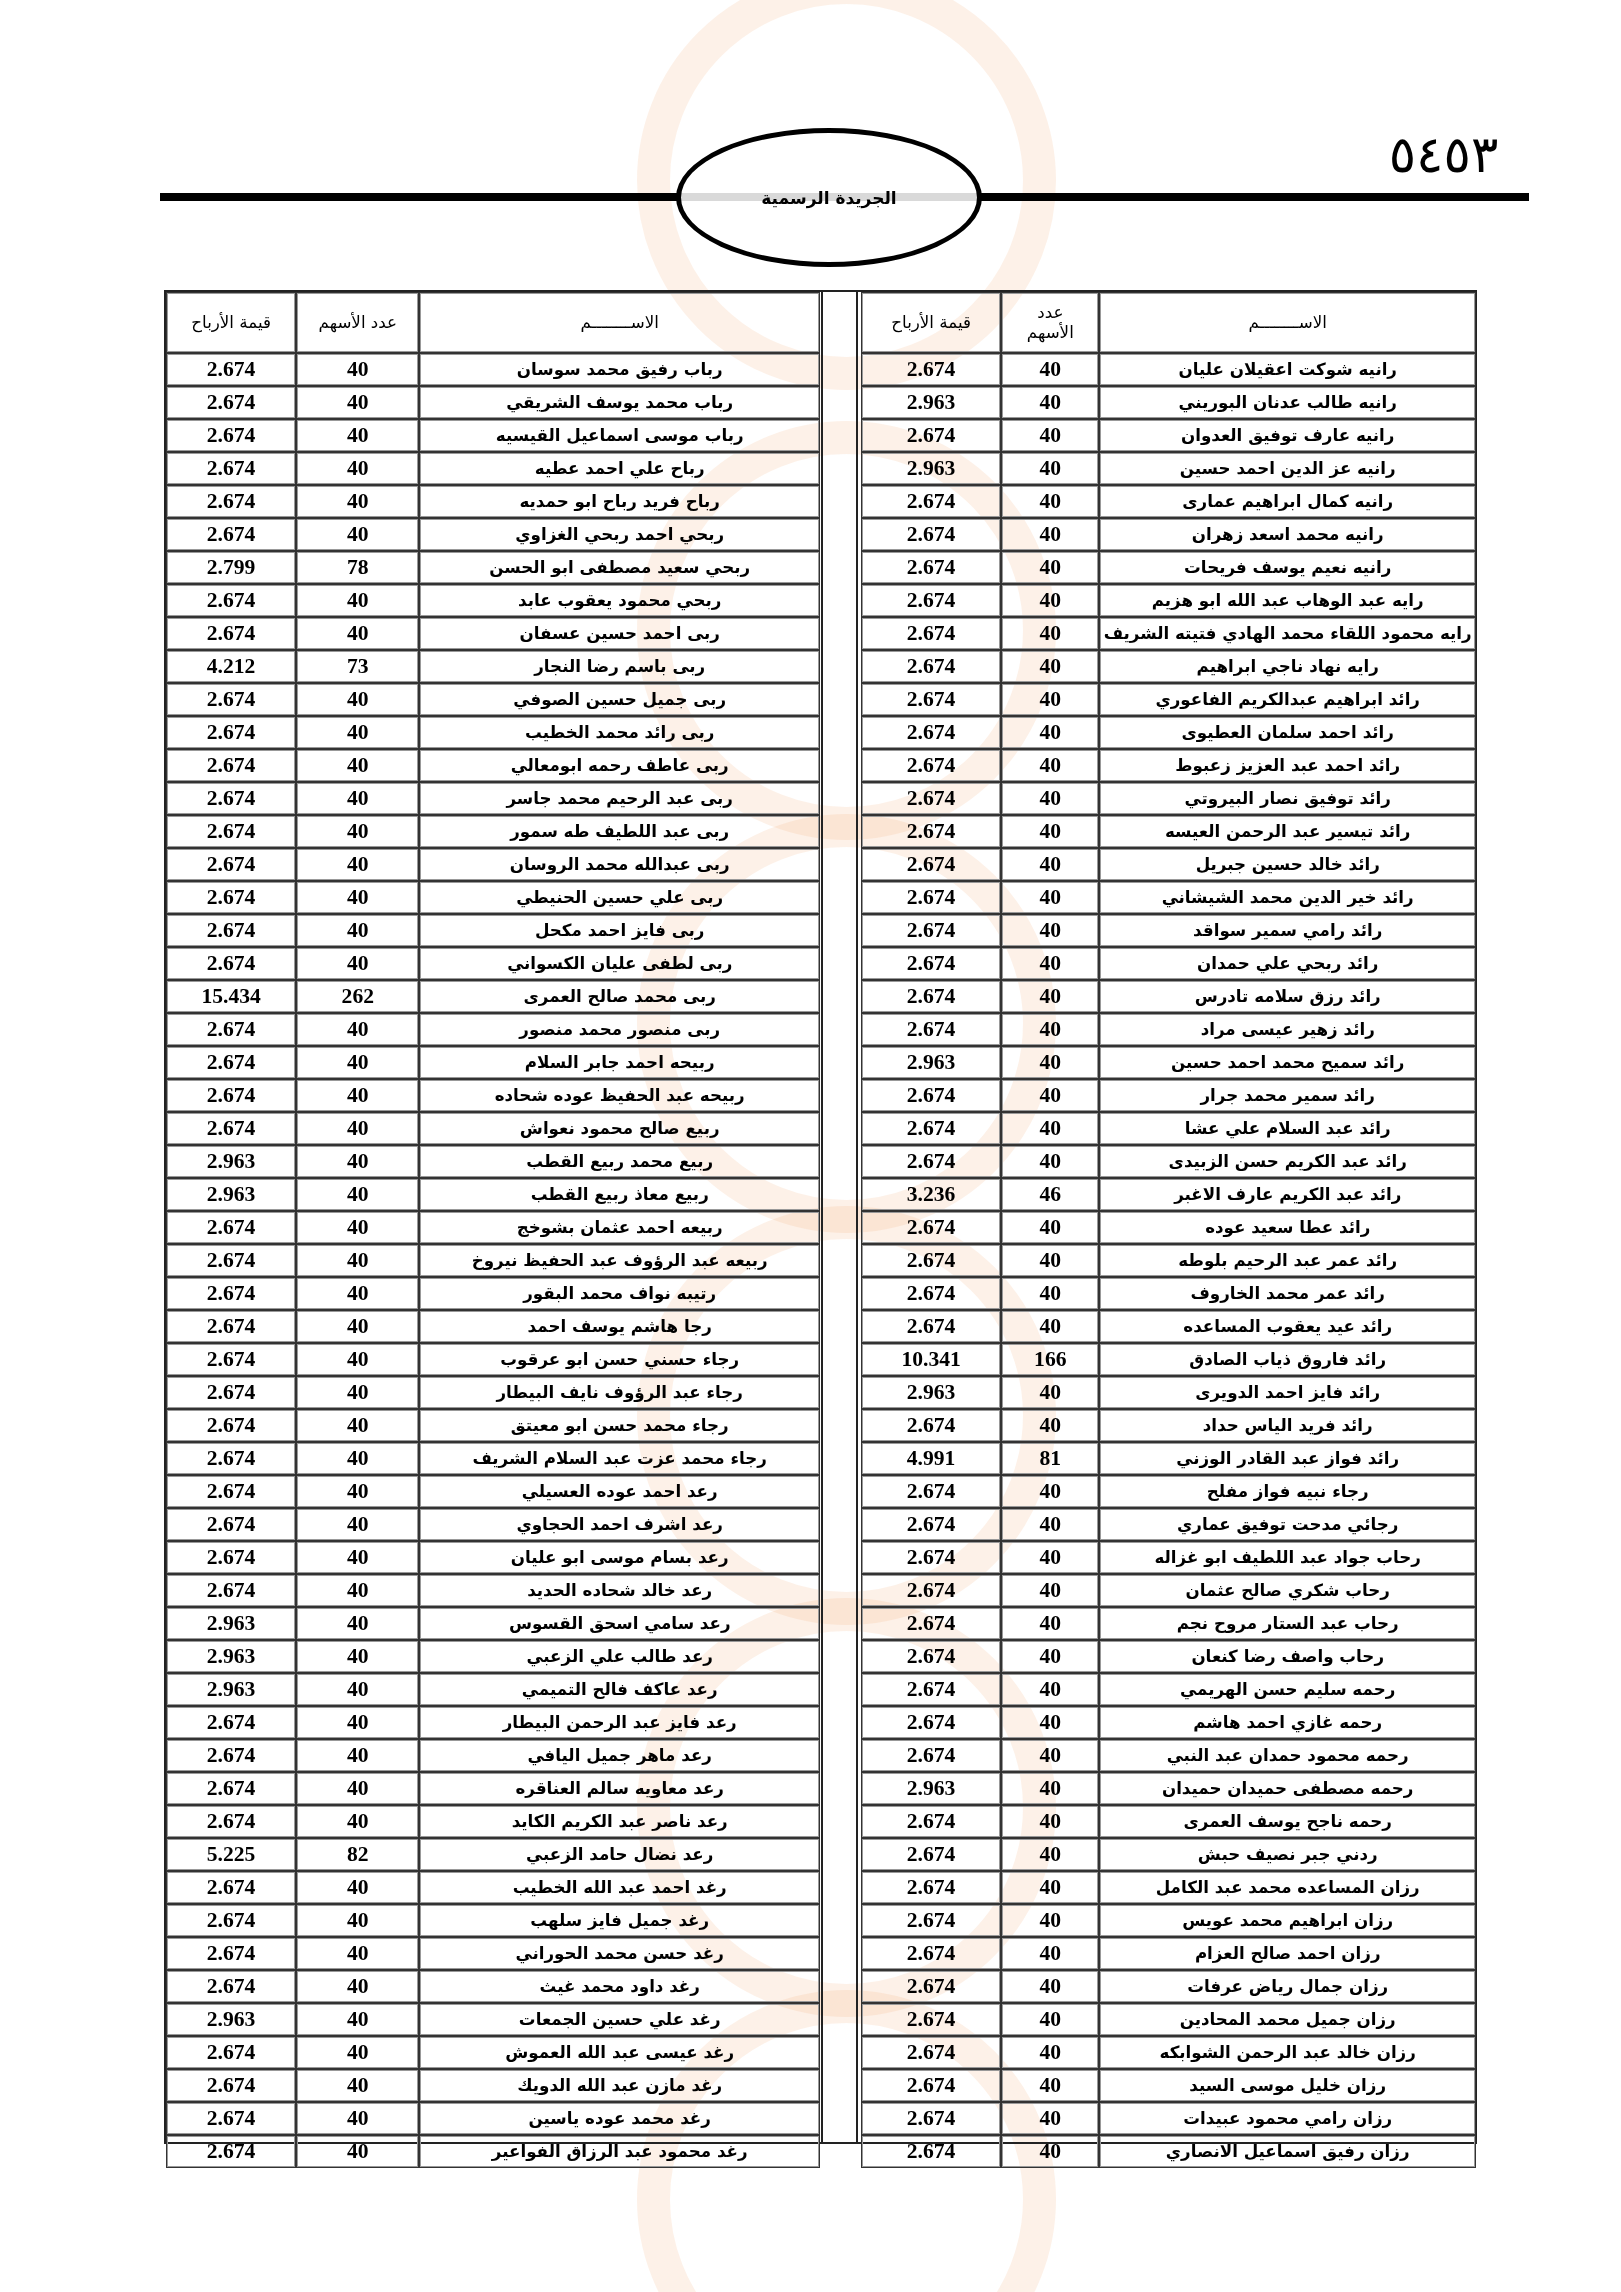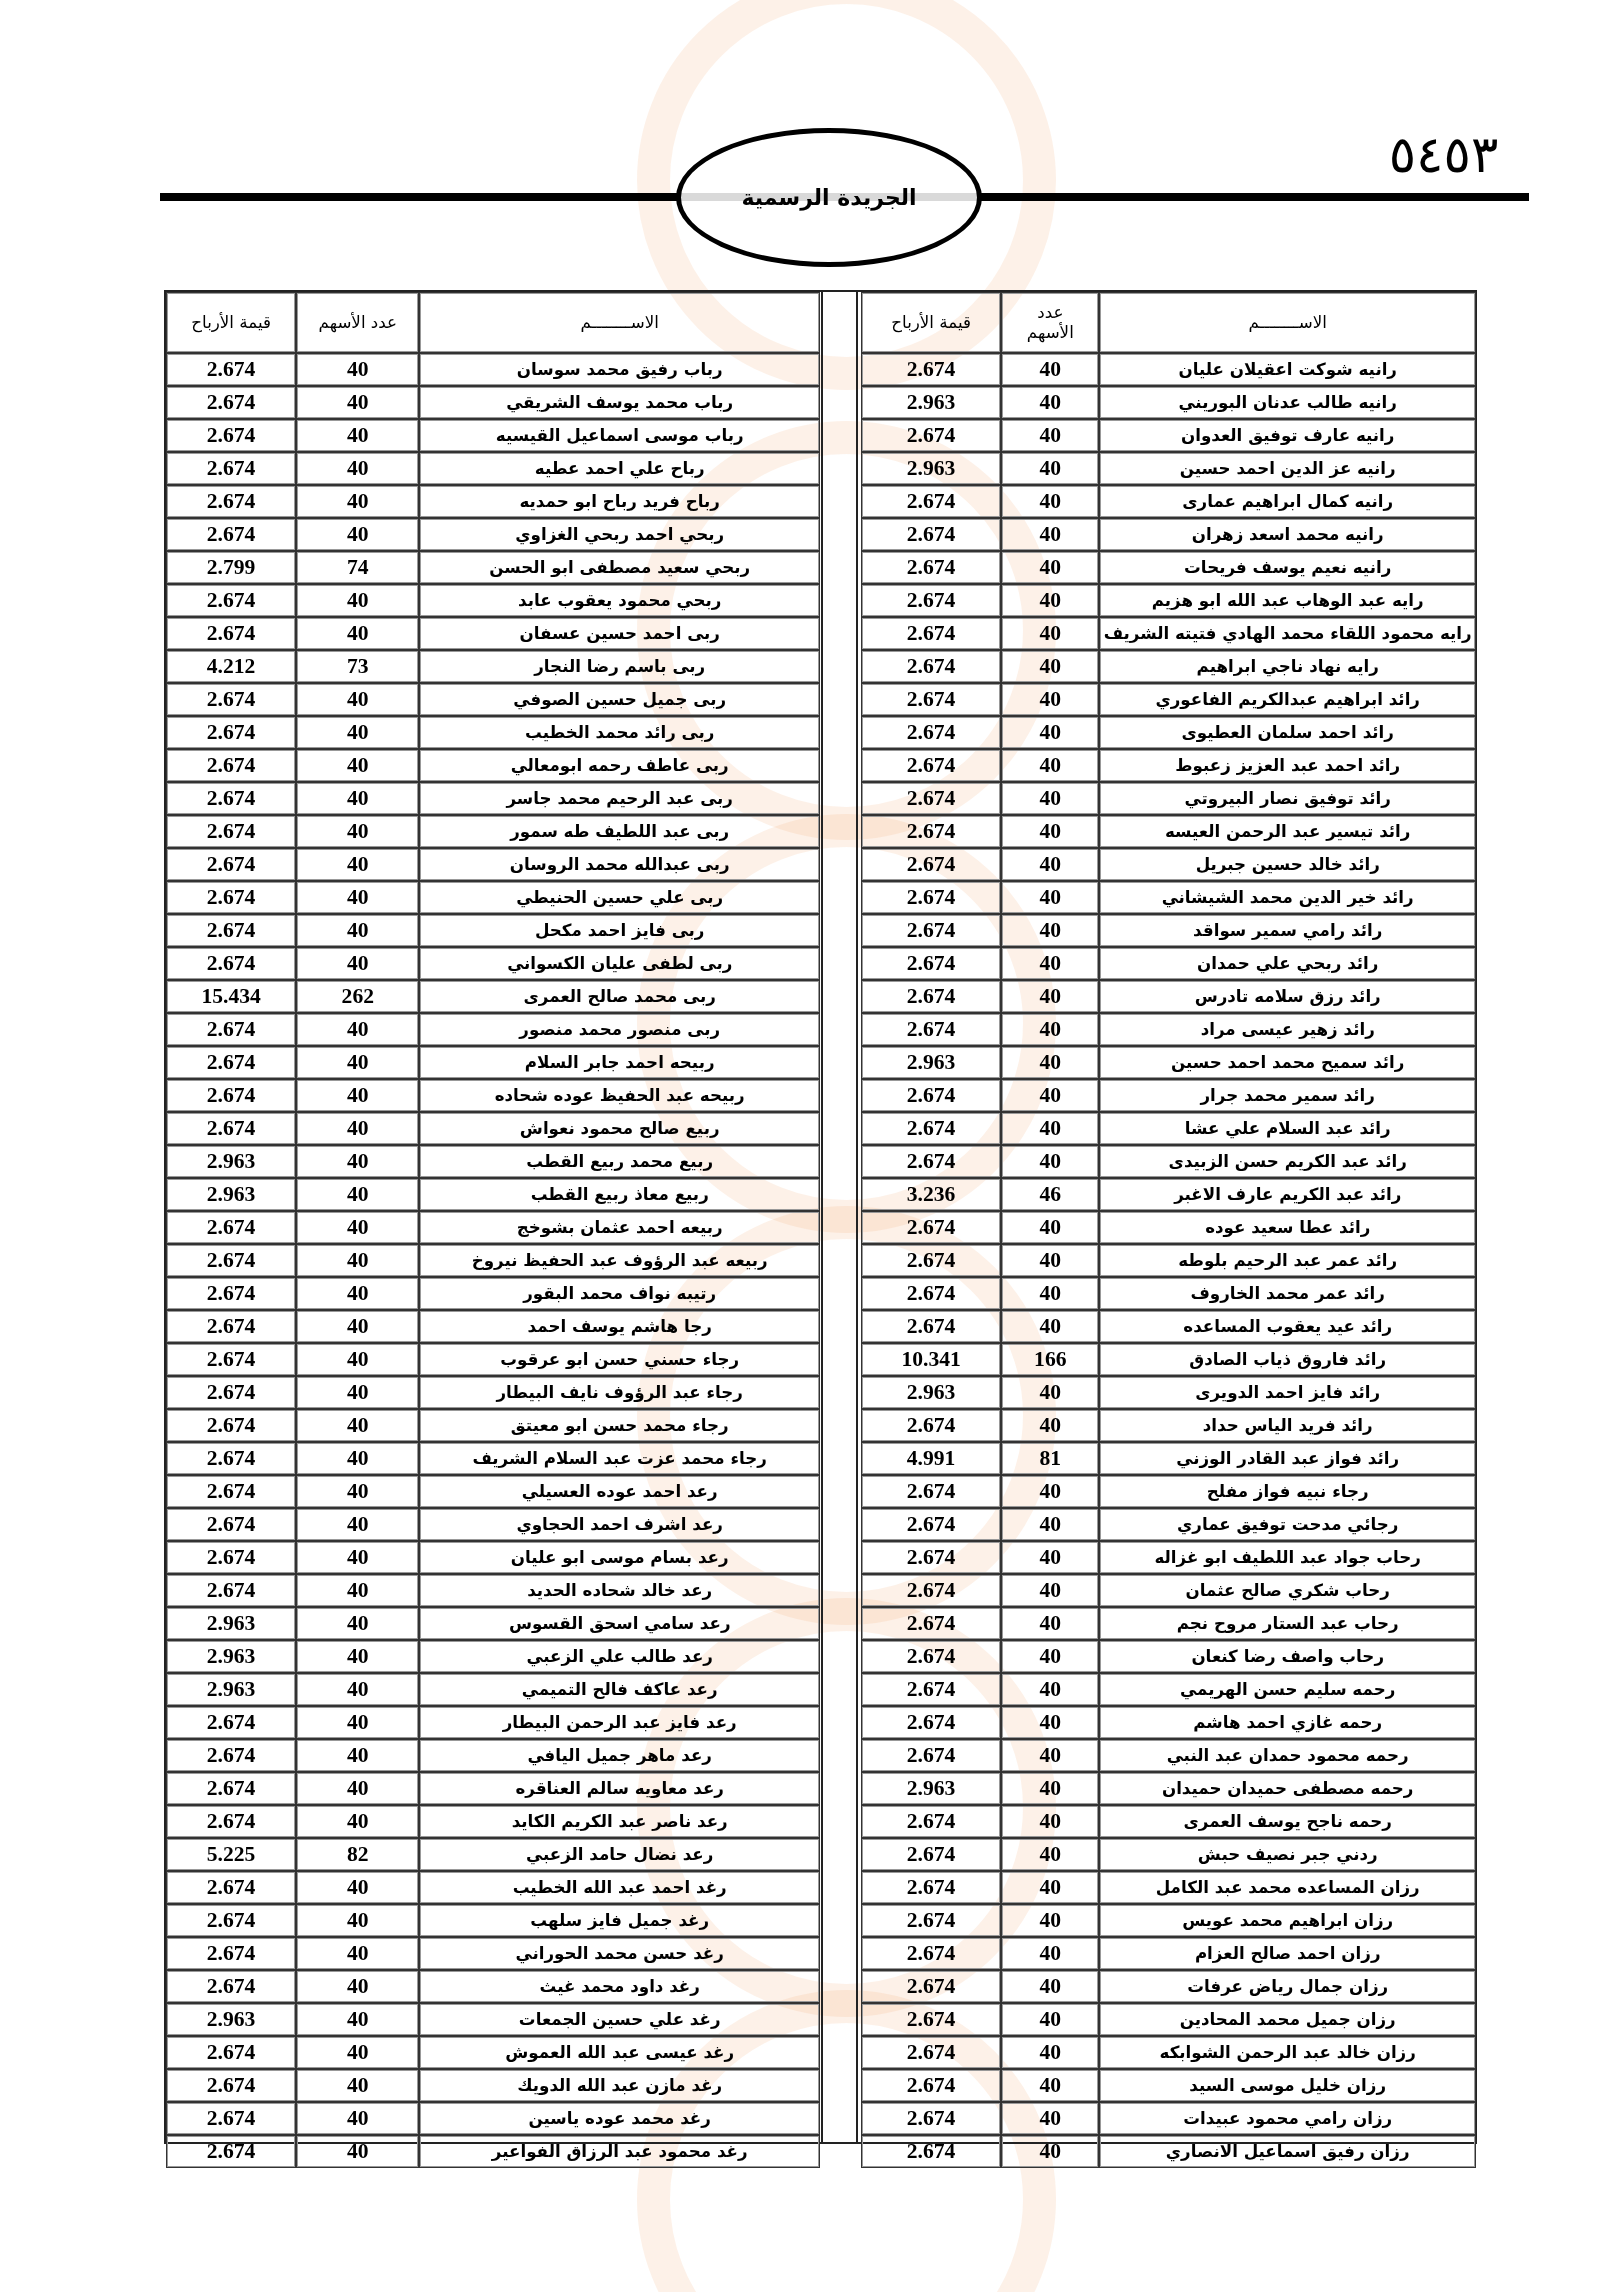--- a/index.html
+++ b/index.html
@@ -10,21 +10,21 @@
   .wm { position: absolute; pointer-events: none; }
   .wm-ring { border-radius: 50%; border: 33px solid rgba(245,170,110,0.16); }
 
   
   .rule { position: absolute; left: 160px; top: 193px; width: 1369px; height: 7.8px; background: #000; }
   .page-number { position: absolute; left: 1370px; top: 125px; width: 147px; text-align: center;
                  font-family: "DejaVu Sans", sans-serif; font-weight: normal; font-size: 51px; letter-spacing: 2px; line-height: 59px; }
   .oval { position: absolute; left: 676px; top: 128px; width: 306px; height: 139px; box-sizing: border-box;
           border: 5.9px solid #000; border-radius: 50%; background: rgba(255,255,255,0.85);
           display: flex; align-items: center; justify-content: center; }
-  .oval-title { font-family: "DejaVu Sans", sans-serif; font-weight: bold; font-size: 22px; direction: rtl; }
+  .oval-title { font-family: "DejaVu Sans", sans-serif; font-weight: bold; font-size: 17px; direction: rtl; }
 
   
   .frame { position: absolute; left: 164px; top: 290px; width: 1313px; height: 1854px;
            box-sizing: border-box; border: 2.9px double #222; }
   .tbl { position: absolute; top: 292px; border-collapse: separate; border-spacing: 0; direction: rtl; }
   .tbl.right { left: 861px; width: 615px; }
   .tbl.left  { left: 166px; width: 654px; }
   .tbl th, .tbl td { border: 1px solid #333; outline: 1px solid #999; outline-offset: -2.9px;
                      padding: 0; text-align: center; vertical-align: middle; }
   .tbl th { height: 59px; font-family: "DejaVu Sans", sans-serif; font-weight: normal; font-size: 16.7px; line-height: 19.6px; }
@@ -384,21 +384,21 @@
         <td class="num">40</td>
         <td class="num">2.674</td>
       </tr>
       <tr>
         <td class="name">ربحي احمد ربحي الغزاوي</td>
         <td class="num">40</td>
         <td class="num">2.674</td>
       </tr>
       <tr>
         <td class="name">ربحي سعيد مصطفى ابو الحسن</td>
-        <td class="num">74</td>
+        <td class="num">78</td>
         <td class="num">2.799</td>
       </tr>
       <tr>
         <td class="name">ربحي محمود يعقوب عابد</td>
         <td class="num">40</td>
         <td class="num">2.674</td>
       </tr>
       <tr>
         <td class="name">ربى احمد حسين عسفان</td>
         <td class="num">40</td>

